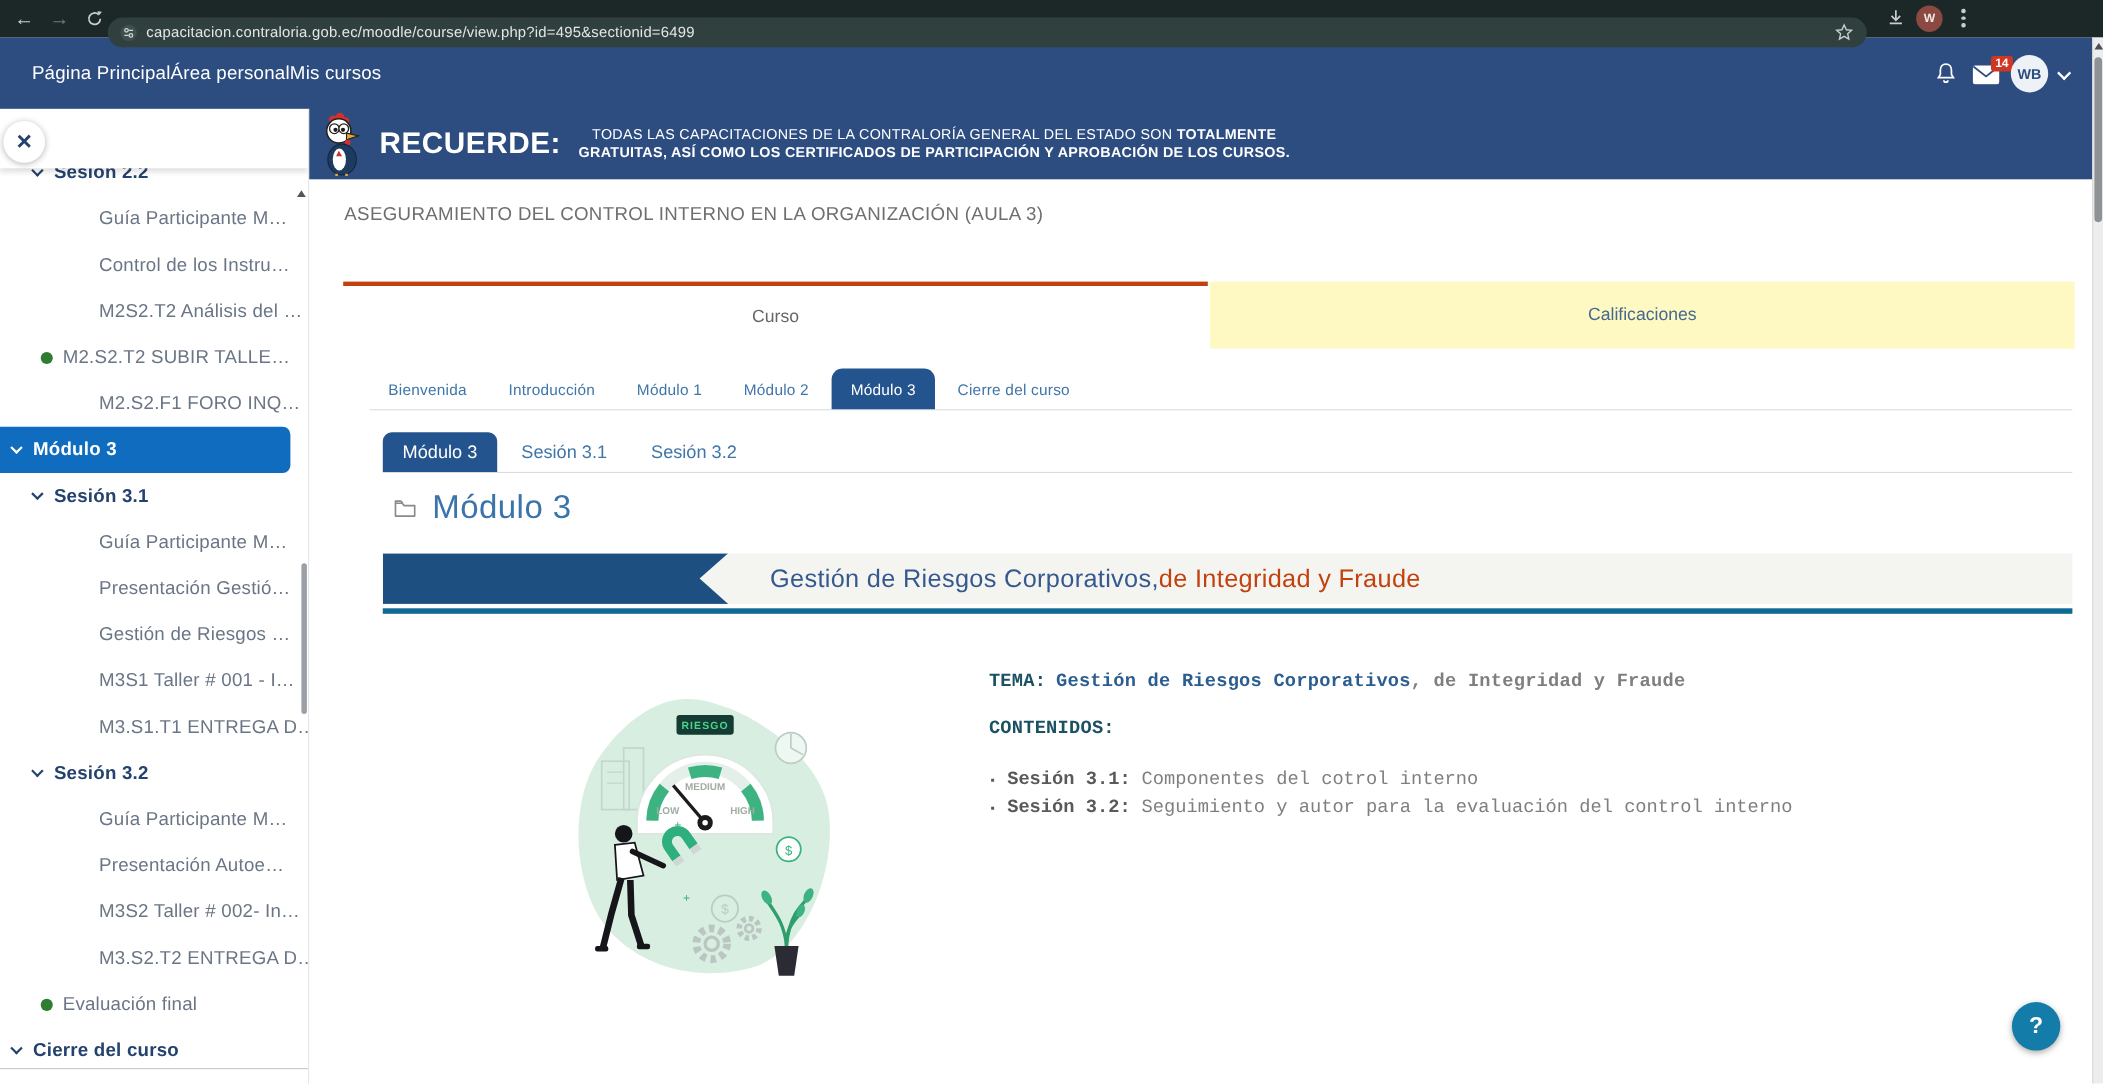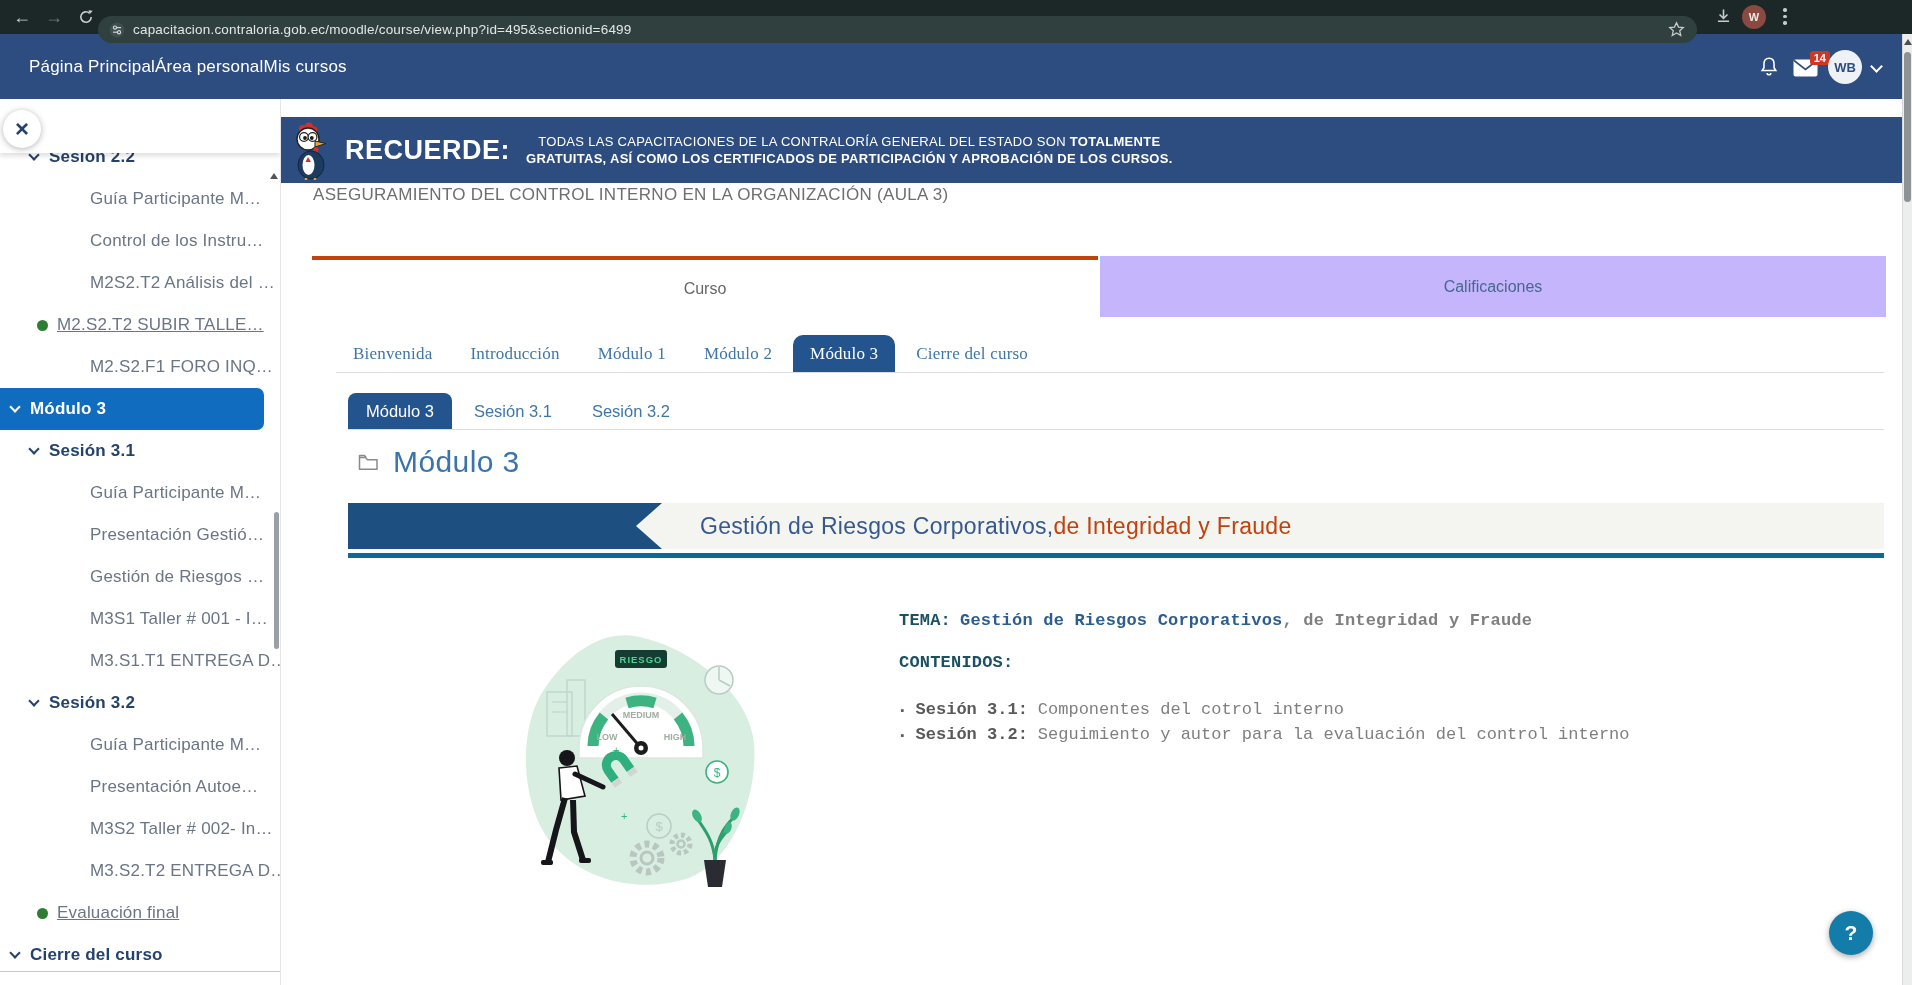--- a/index.html
+++ b/index.html
@@ -28,62 +28,62 @@
   .nav-link { color:#fff; font-size:17px; letter-spacing:.2px; cursor:pointer; }
   .badge { position:absolute; top:-8px; right:-12px; background:#cf3722; color:#fff; font-size:11px;
     font-weight:bold; padding:1px 4px; border-radius:3px; }
   .avatar-wb { position:absolute; left:1828px; top:16px; width:34px; height:34px; border-radius:50%;
     background:#eef1f5; color:#2d4d80; font-size:13px; font-weight:bold; display:flex;
     align-items:center; justify-content:center; }
   .caret { position:absolute; left:1872px; top:28px; width:9px; height:9px; border-right:2px solid #fff;
     border-bottom:2px solid #fff; transform:rotate(45deg); }
 
   
-  .banner { position:absolute; top:117px; left:281px; width:1631px; height:66px; background:#2d4d80;
+  .banner { position:absolute; top:97px; left:281px; width:1631px; height:66px; background:#2d4d80;
     display:flex; align-items:center; z-index:2; }
   .banner-title { color:#fff; font-size:27px; font-weight:bold; margin-left:14px; letter-spacing:.5px; }
   .banner-text { color:#fff; font-size:13px; margin-left:16px; line-height:17px; letter-spacing:.3px;text-align:center; }
   .banner-text .b { font-weight:bold; }
 
   
   .sidebar { position:absolute; top:99px; left:0; width:281px; bottom:0; background:#fff; z-index:6;
     border-right:1px solid #e6e6e6; overflow:hidden; }
   .drawer-header { position:absolute; top:0; left:0; right:0; height:54px; background:#fff; z-index:4;
     box-shadow:0 3px 5px rgba(0,0,0,.13); }
   .close-btn { position:absolute; left:3px; top:11px; width:38px; height:38px; border-radius:50%;
     background:#fff; box-shadow:0 1px 6px rgba(0,0,0,.3); color:#24426e; font-size:24px; font-weight:bold;
     display:flex; align-items:center; justify-content:center; z-index:6; cursor:pointer; line-height:1; }
   .nav-list { position:absolute; top:37px; left:0; right:0; }
   .srow { height:42px; display:flex; align-items:center; font-size:17px; color:#6a7585; cursor:pointer;
     letter-spacing:.2px; white-space:nowrap; }
   .srow.item { padding-left:90px; }
-  .srow.item.hasdot { padding-left:37px; gap:9px;text-decoration:underline; }
+  .srow.item.hasdot { padding-left:37px; gap:9px; }
   .srow.section { font-weight:bold; color:#24426e; padding-left:30px; gap:11px; }
   .srow.module { font-weight:bold; color:#24426e; padding-left:11px; gap:11px; }
   .srow.module.active { background:#0f6cbf; color:#fff; border-radius:0 7px 7px 0; margin-right:16px; }
   .chev { width:8px; height:8px; border-right:2.4px solid currentColor; border-bottom:2.4px solid currentColor;
     transform:rotate(45deg); margin-top:-4px; flex:none; }
   .gdot { width:11px; height:11px; border-radius:50%; background:#2e7d32; flex:none; }
   .sb-up { position:absolute; right:2px; top:74px; width:0; height:0; border-left:4px solid transparent;
     border-right:4px solid transparent; border-bottom:6px solid #555; z-index:7; }
   .sb-thumb { position:absolute; right:1px; top:413px; width:5px; height:137px; background:#9aa0a6;
     border-radius:3px; z-index:7; }
   .sidebar-bottom-line { position:absolute; bottom:13px; left:0; right:0; border-top:1px solid #c9c9c9; }
 
   
   .content { position:absolute; left:281px; top:173px; right:0; bottom:0; background:#fff; }
   .course-title { position:absolute; left:32px; top:12px; font-size:17px; color:#6e6e6e; letter-spacing:.3px; }
   .tabs-row { position:absolute; left:31px; top:83px; width:1574px; height:61px; display:flex; }
   .bigtab { flex:1; display:flex; align-items:center; justify-content:center; font-size:16px; cursor:pointer; }
   .bigtab.active { background:#fff; border-top:4px solid #c2410c; color:#666; }
-  .bigtab.inactive { background:#c4b5fd; color:#47688e; margin-left:2px; }
+  .bigtab.inactive { background:#fef9c3; color:#47688e; margin-left:2px; }
   .subtabs { position:absolute; left:55px; top:162px; width:1548px; height:38px;
     border-bottom:1px solid #d9dde1; display:flex; gap:4px; }
-  .stab { padding:0 17px; display:flex; align-items:center; color:#3f76a9; font-size:17px;
-    letter-spacing:.2px; cursor:pointer;font-family:Liberation Serif, serif; }
+  .stab { padding:0 17px; display:flex; align-items:center; color:#3f76a9; font-size:14px;
+    letter-spacing:.2px; cursor:pointer; }
   .stab.active { background:#24548e; color:#fff; border-radius:10px 10px 0 0; }
   .modtabs { position:absolute; left:67px; top:220px; width:1536px; height:37px;
     border-bottom:1px solid #d9dde1; display:flex; gap:4px; }
   .mtab { padding:0 18px; display:flex; align-items:center; color:#3f76a9; font-size:16.5px; cursor:pointer; }
   .mtab.active { background:#24548e; color:#fff; border-radius:8px 8px 0 0; }
   .heading { position:absolute; left:77px; top:272px; display:flex; gap:14px; align-items:center; }
   .heading-text { font-size:30px; color:#3a74aa; letter-spacing:.4px; }
   .ribbon { position:absolute; left:67px; top:330px; width:1536px; height:46px; background:#f4f4f1; }
   .ribbon-block { position:absolute; left:0; top:0; bottom:0; width:314px; background:#1d4f80;
     clip-path:polygon(0 0, 100% 0, calc(100% - 26px) 50%, 100% 100%, 0 100%); }

